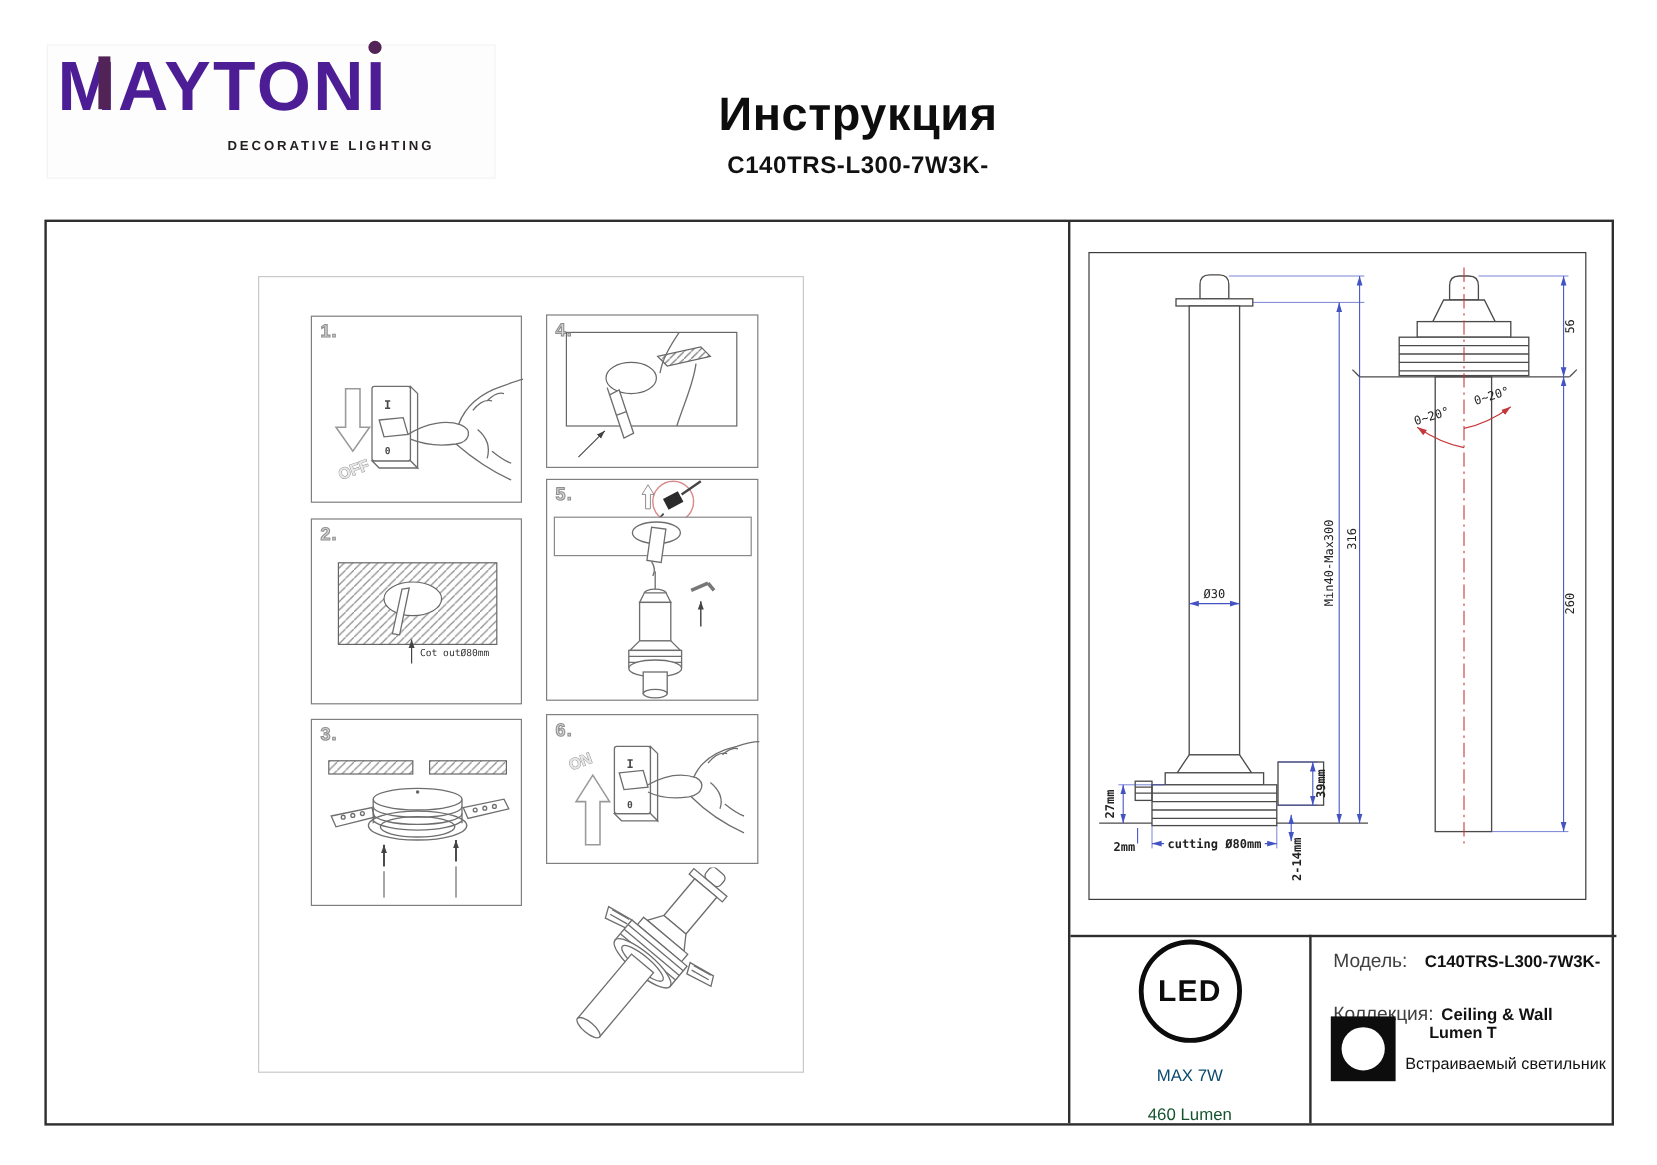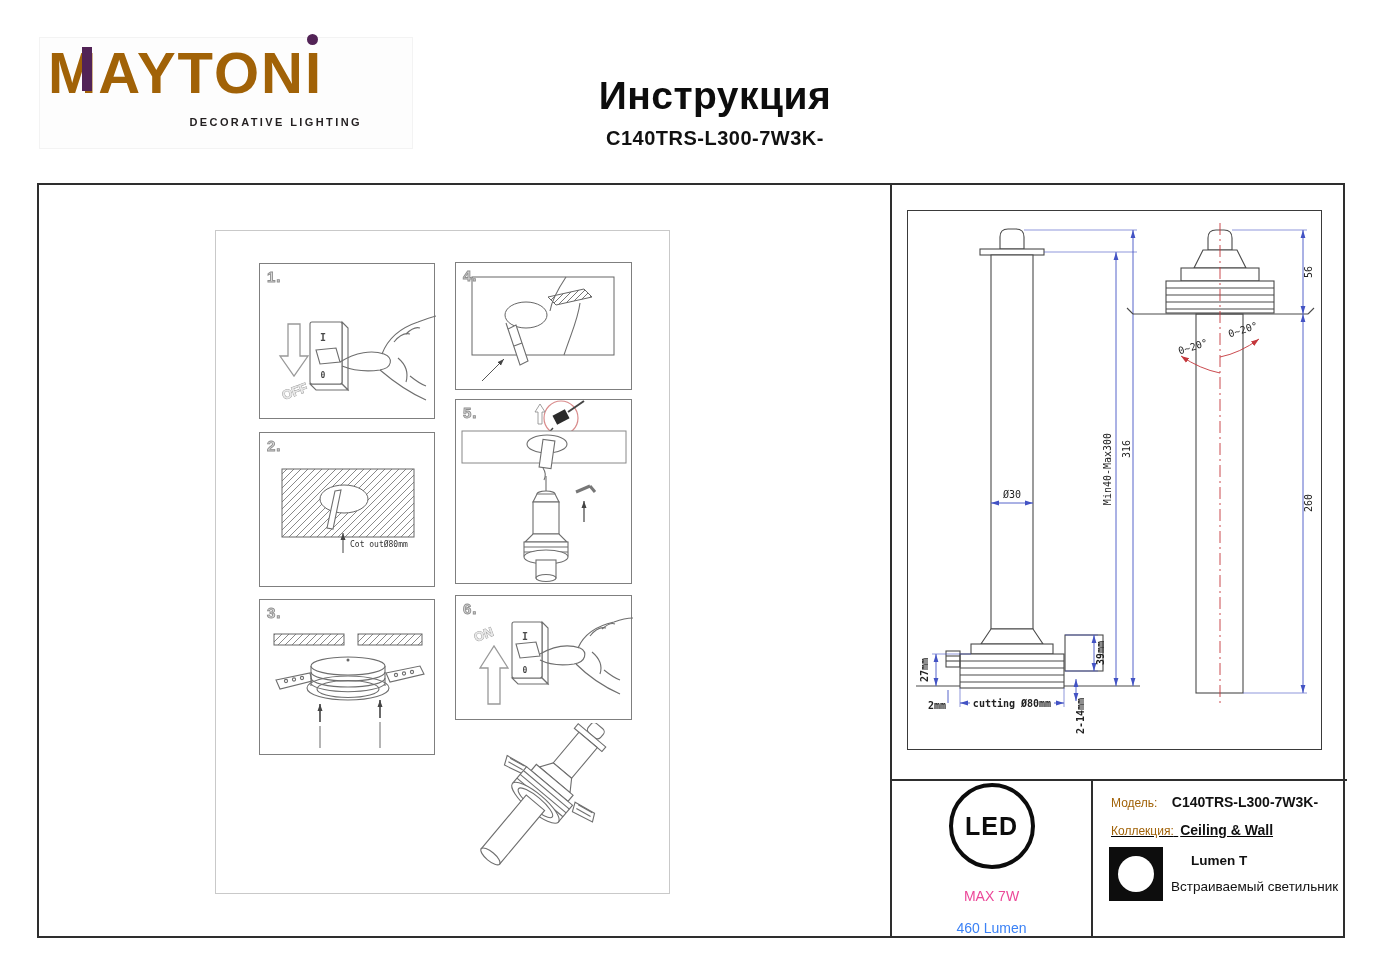--- a/index.html
+++ b/index.html
@@ -2,21 +2,21 @@
 <html><head>
 <meta charset="utf-8">
 <style>
   * { margin:0; padding:0; box-sizing:border-box; }
   html,body { width:1381px; height:971px; background:#ffffff; font-family:"Liberation Sans",sans-serif; }
   .abs { position:absolute; }
   #page { position:relative; width:1381px; height:971px; overflow:hidden; background:#fff; }
 
   
   #logo-box { left:40px; top:38px; width:372px; height:110px; background:#fdfdfd; box-shadow:0 0 0 1px #f3f3f3; }
-  #logo-word { left:8px; top:6px; font-size:58px; font-weight:bold; letter-spacing:2px; color:#a16207; line-height:1; position:absolute; }
+  #logo-word { left:8px; top:6px; font-size:58px; font-weight:bold; letter-spacing:2px; color:#4c1d95; line-height:1; position:absolute; }
   #logo-mbar { position:absolute; left:42px; top:9px; width:10px; height:44px; background:#522356; }
   .logo-i { position:relative; display:inline-block; }
   .logo-i .dot { position:absolute; left:2px; top:-10px; width:11px; height:11px; border-radius:50%; background:#522356; }
   #logo-sub { position:absolute; right:50px; top:78px; font-size:11px; letter-spacing:2.4px; color:#231f20; font-weight:bold; }
 
   #title-block { left:555px; top:46px; width:320px; text-align:center;margin-top:28px; }
   #doc-title { font-size:39px; font-weight:bold; color:#0d0d0d; letter-spacing:0.5px; }
   #doc-model { font-size:20px; font-weight:bold; color:#111; margin-top:9px; letter-spacing:0.5px; }
 
   
@@ -38,28 +38,28 @@
 
   
   #tech-frame { left:868px; top:25px; width:415px; height:540px; border:1.5px solid #3a3a3a; }
 
   
   #footer-line-h { left:853px; top:594px; width:455px; height:2px; background:#2e2e2e; }
   #footer-line-v { left:1052px; top:594px; width:2px; height:157px; background:#2e2e2e; }
   #led-cell { left:855px; top:598px; width:195px; height:153px; display:flex; flex-direction:column; align-items:center; justify-content:space-between; }
   #led-circle { width:86px; height:86px; border:4px solid #0c0c0c; border-radius:50%; display:flex; align-items:center; justify-content:center; }
   #led-text { font-size:25px; font-weight:bold; letter-spacing:1px; color:#0c0c0c; }
-  #max-power { margin-top:8px; font-size:14px; color:#ec4899; }
-  #lumen { margin-top:5px; font-size:14px; color:#3b82f6; }
+  #max-power { margin-top:8px; font-size:14px; color:#0c4a6e; }
+  #lumen { margin-top:5px; font-size:14px; color:#14532d; }
 
   #spec-cell { left:1054px; top:596px; width:253px; height:155px; }
-  .spec-label { font-size:12px; color:#a16207; }
+  .spec-label { font-size:16px; color:#404040; }
   .spec-value { font-size:14px; font-weight:bold; color:#111; }
   #spec-row1 { position:absolute; left:18px; top:12px; }
-  #spec-row2 { position:absolute; left:18px; top:40px;text-decoration:underline; }
+  #spec-row2 { position:absolute; left:18px; top:56px; }
   #collection-icon { position:absolute; left:16px; top:66px; width:54px; height:54px; background:#0d0d0d; display:flex; align-items:center; justify-content:center; }
   #collection-icon .wcirc { width:36px; height:36px; border-radius:50%; background:#fff; }
   #series-name { position:absolute; left:98px; top:72px; font-size:13.5px; font-weight:bold; color:#111; }
   #product-type { position:absolute; left:78px; top:98px; font-size:13.5px; font-weight:normal; color:#111; white-space:nowrap; }
 
   
   .ln { stroke:#6e6e6e; fill:none; stroke-width:1.1; }
   .lnf { stroke:#6e6e6e; fill:#fff; stroke-width:1.1; }
   text.sw { font-family:"DejaVu Sans Mono",monospace; fill:#4a4a4a; font-weight:bold; }
   .outline-label { font-family:"Liberation Sans",sans-serif; font-weight:bold; fill:#e8e8e8; stroke:#8f8f8f; stroke-width:0.8px; paint-order:stroke; }

